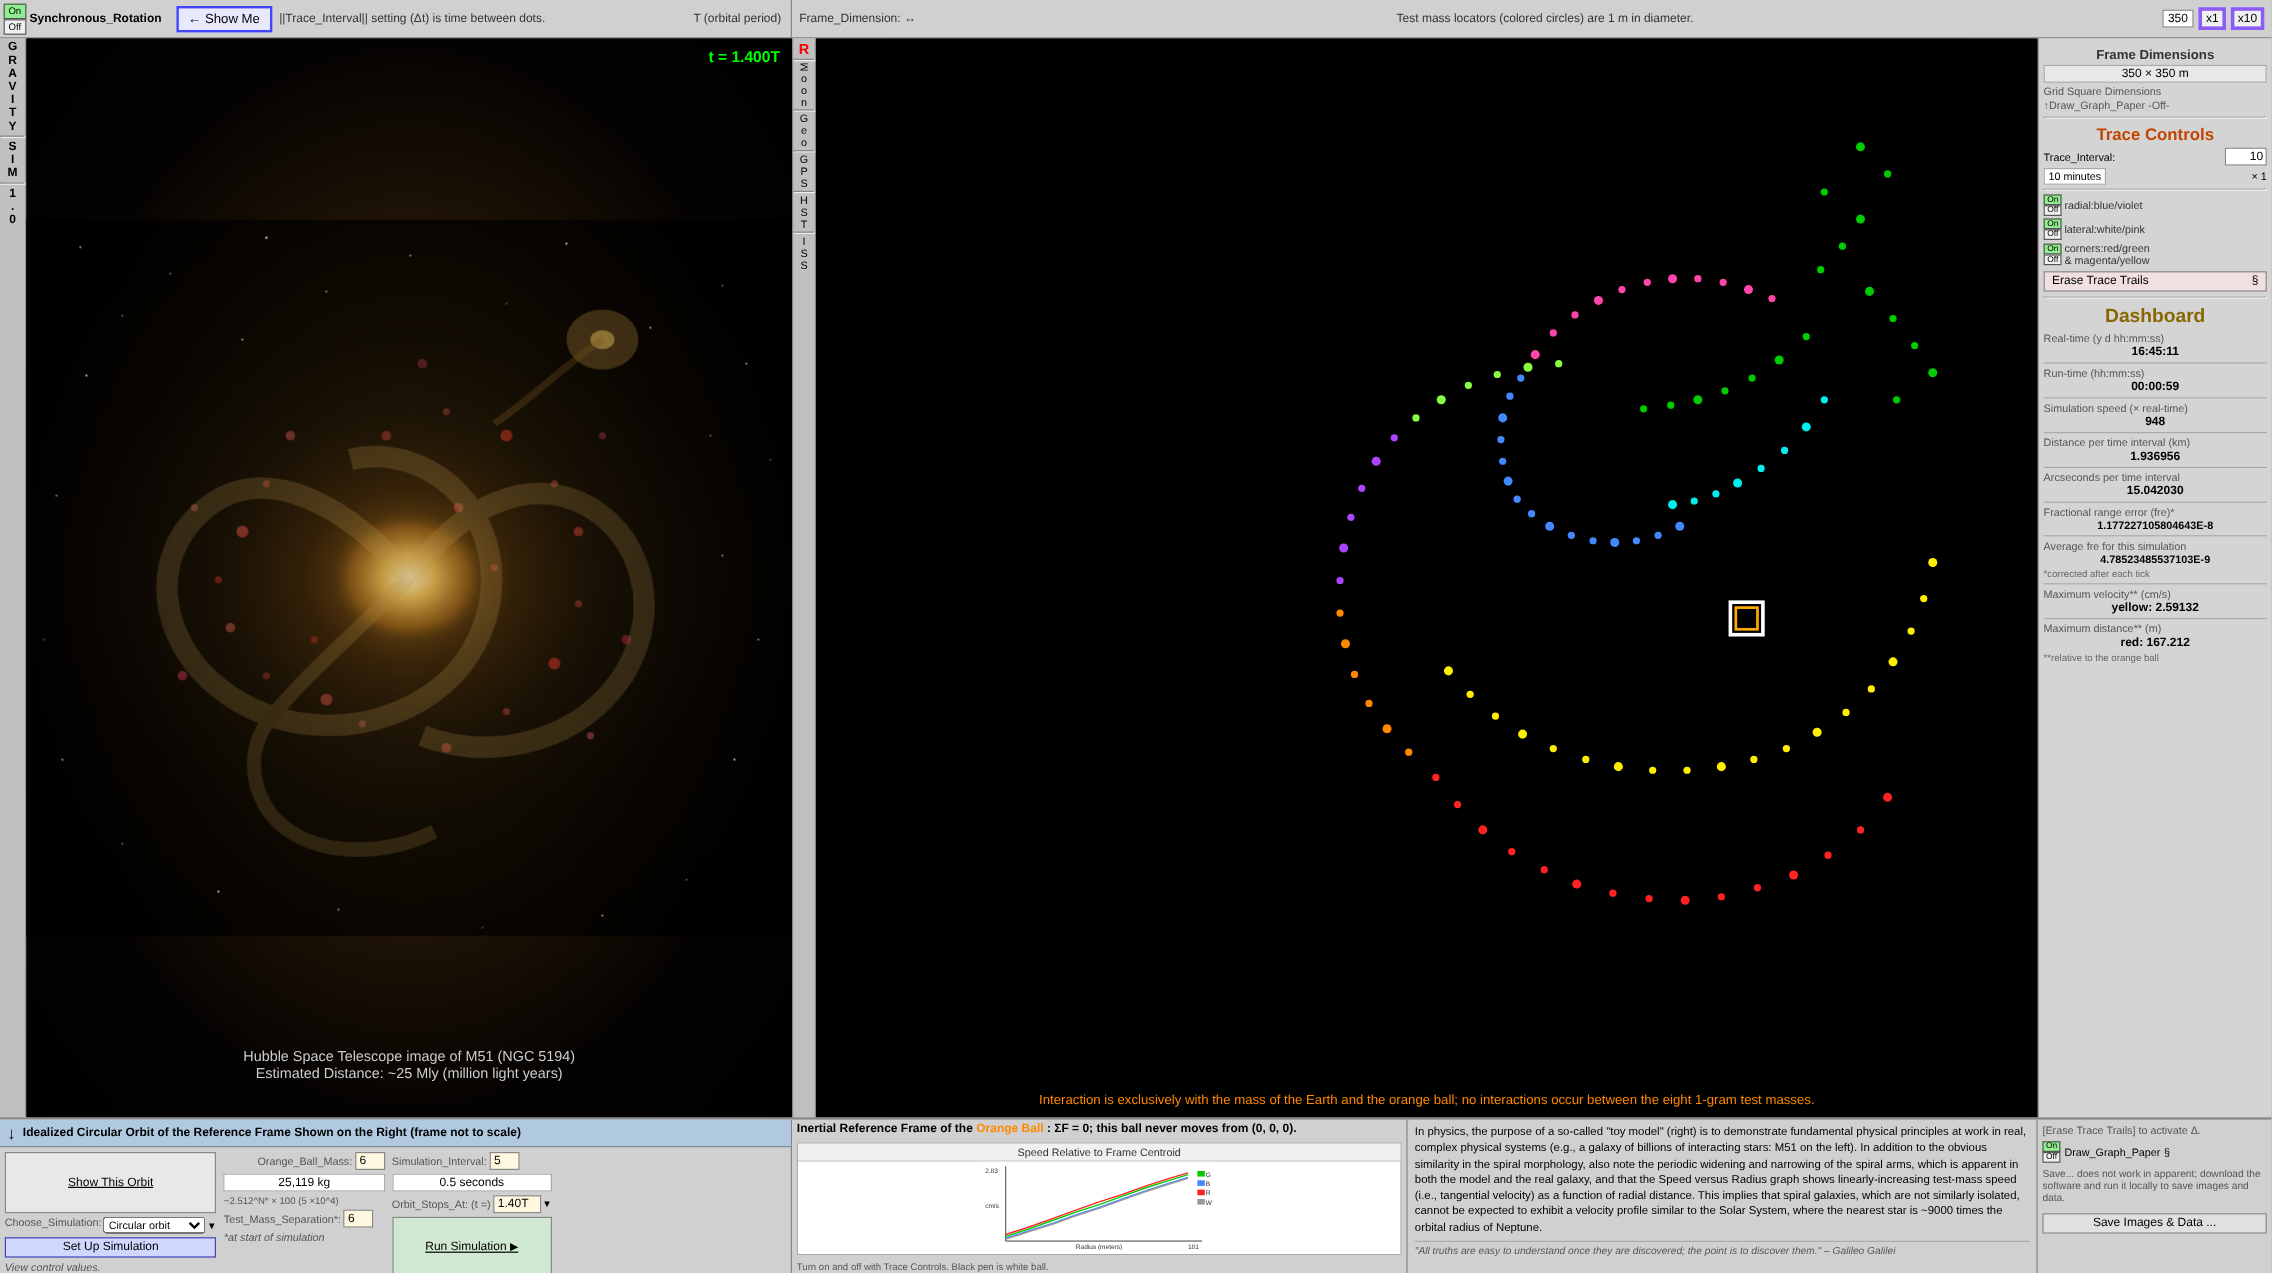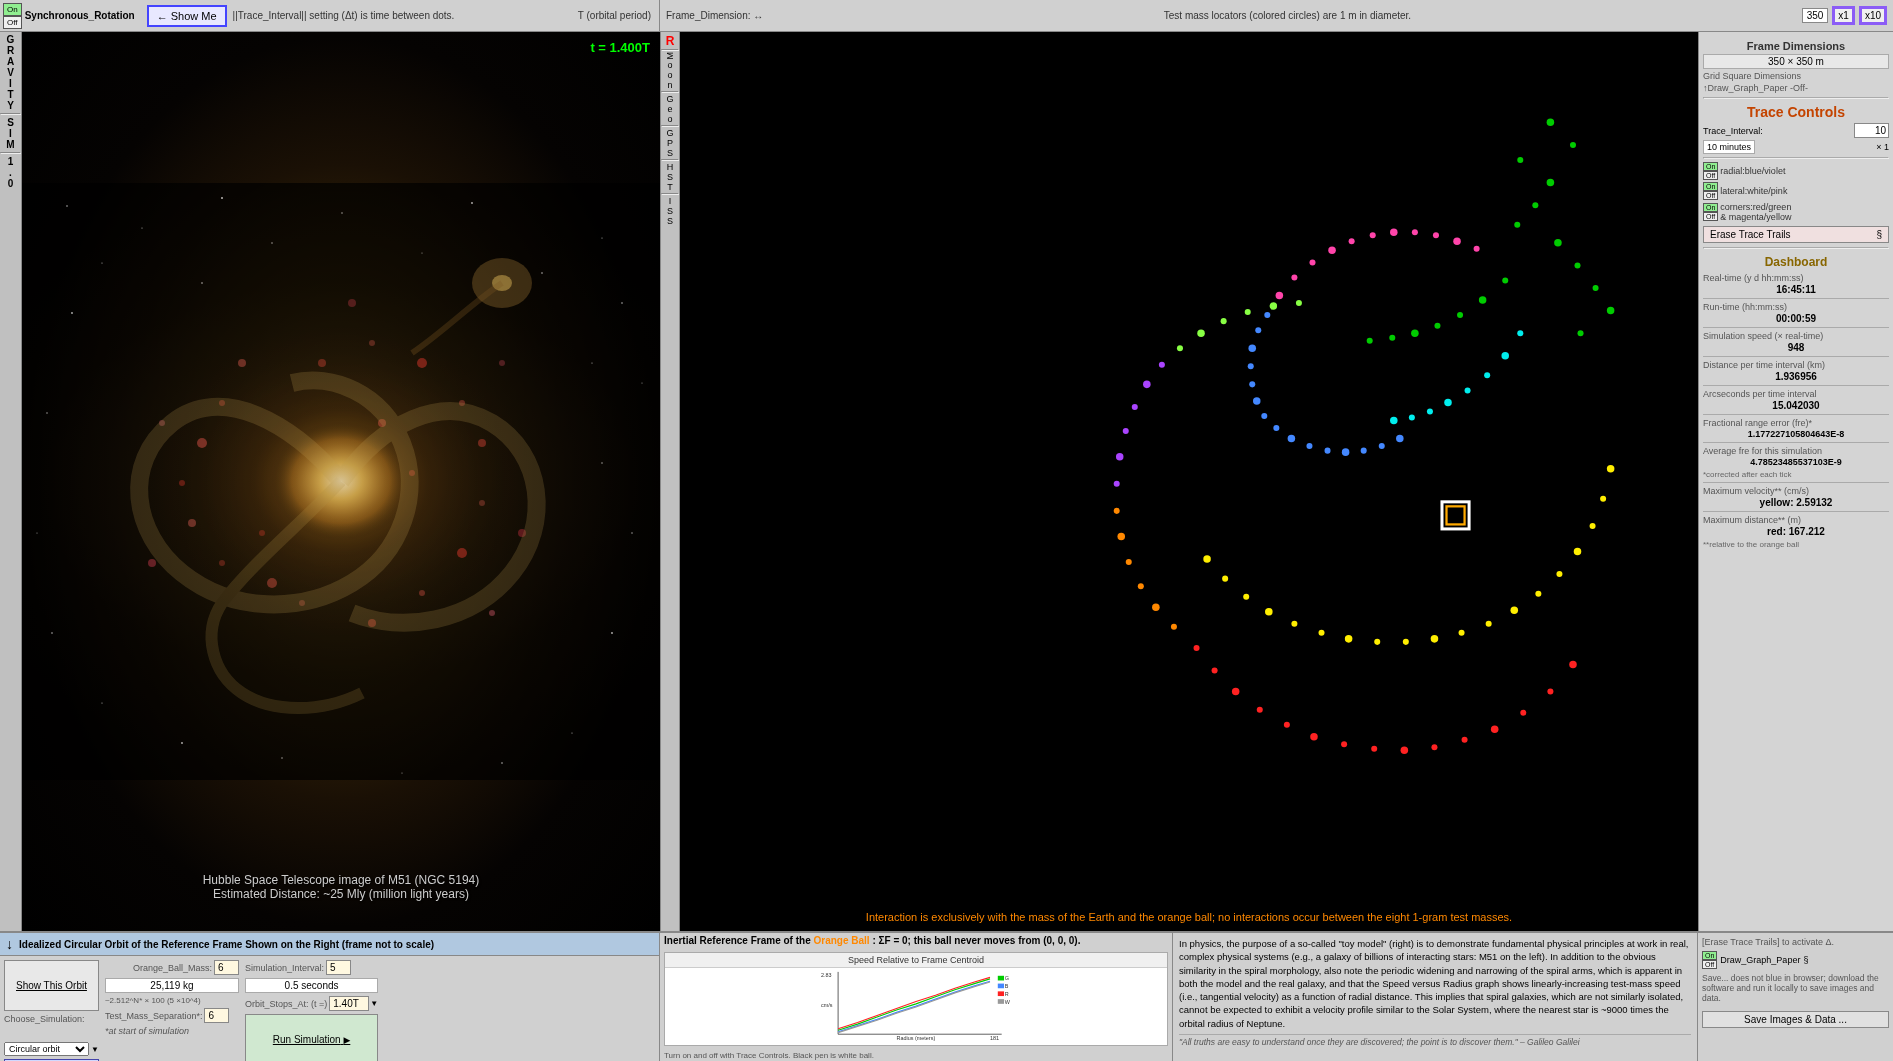--- a/index.html
+++ b/index.html
@@ -238,21 +238,21 @@
       padding: 2px 6px;
       font-size: 10px;
       cursor: pointer;
       width: 100%;
       margin: 4px 0;
       display: flex;
       justify-content: space-between;
     }
     .dashboard-title {
       color: #886600;
-      font-size: 12px;
+      font-size: 16px;
       font-weight: bold;
       text-align: center;
       margin: 6px 0 4px 0;
     }
     .dashboard-section {
       margin: 3px 0;
     }
     .dash-label {
       color: #555;
       font-size: 9px;
@@ -864,21 +864,21 @@
 <div class="bottom-section">
 
   <div class="bottom-left">
     <div class="bottom-left-header">
       <span class="down-arrow">↓</span>
       <span>Idealized Circular Orbit of the Reference Frame Shown on the Right (frame not to scale)</span>
     </div>
     <div class="bottom-left-controls">
       <div class="ctrl-col">
         <button class="ctrl-btn">Show This Orbit</button>
-        <div style="display:flex; flex-direction:column; gap:18px;">
+        <div style="display:flex; flex-direction:row; gap:1px;">
           <span class="ctrl-label">Choose_Simulation:</span>
           <div style="display:flex; align-items:center; gap:2px;">
             <select style="font-size:9px; width:85px;">
               <option>Circular orbit</option>
             </select>
             <span style="font-size:8px;">▼</span>
           </div>
         </div>
         <button class="ctrl-btn-blue">Set Up Simulation</button>
         <span class="ctrl-label note-italic">View control values.</span>
@@ -971,16 +971,16 @@
   <div class="bottom-far-right">
     <div class="erase-activate">[Erase Trace Trails] to activate Δ.</div>
     <div class="draw-graph-row">
       <div class="on-off-small">
         <span class="on-s">On</span>
         <span class="off-s">Off</span>
       </div>
       <span style="font-size:9px;">Draw_Graph_Paper</span>
       <span style="font-size:9px;">§</span>
     </div>
-    <div class="save-note">Save... does not blue in browser; download the software and run it locally to save images and data.</div>
+    <div class="save-note">Save... does not work in apparent; download the software and run it locally to save images and data.</div>
     <button class="save-btn">Save Images &amp; Data ...</button>
   </div>
 </div>
 
 </body></html>

